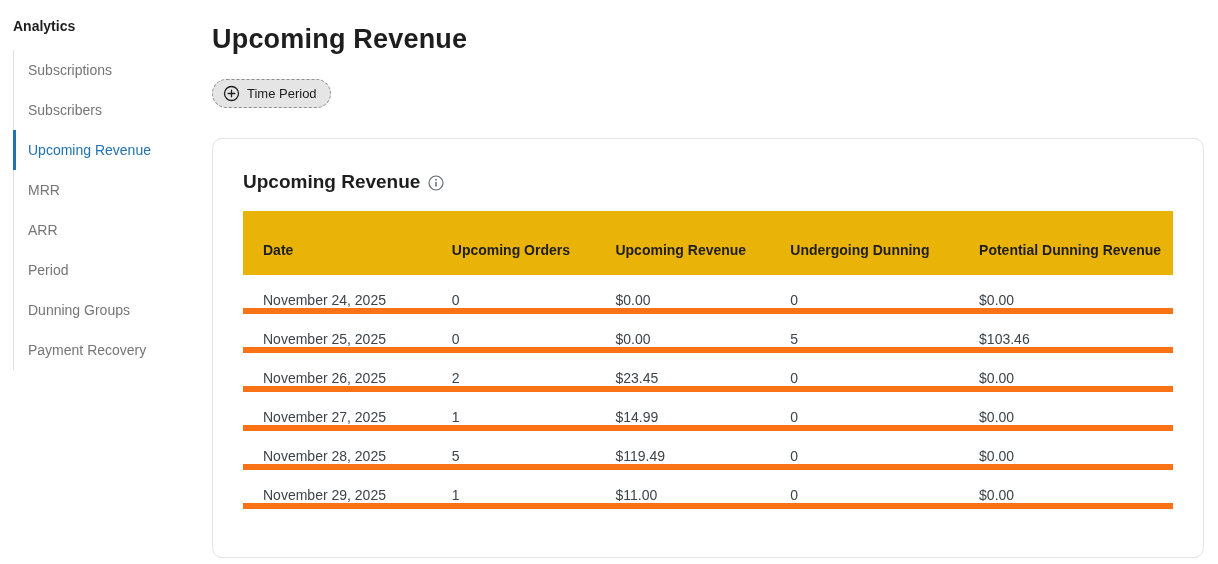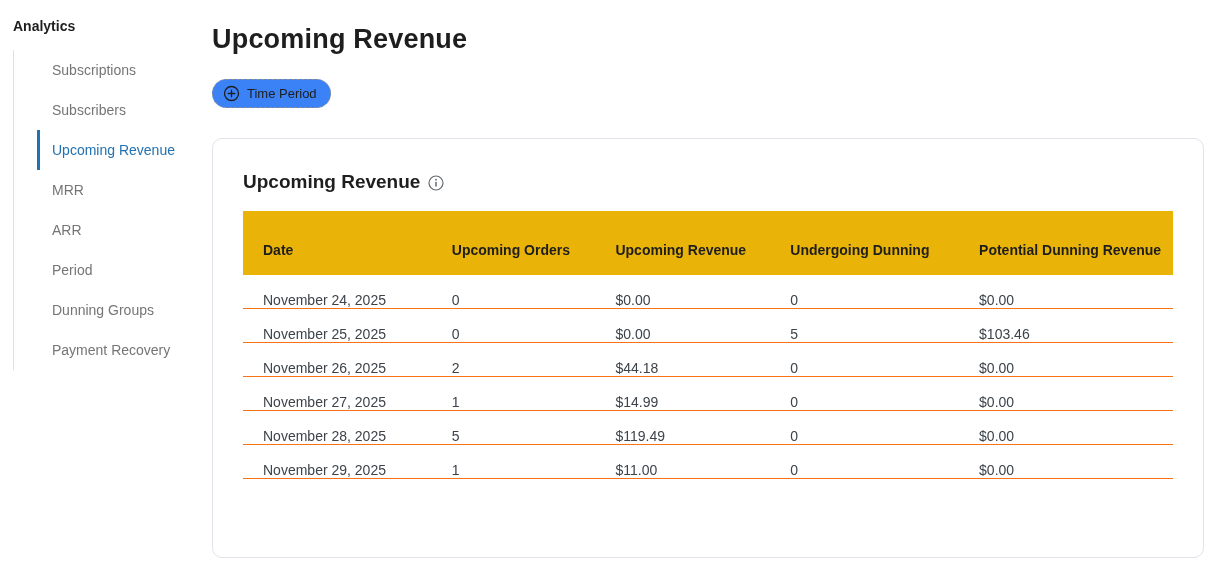--- a/index.html
+++ b/index.html
@@ -19,21 +19,20 @@
     padding: 18px 0 0 13px;
   }
   .sidebar-title {
     font-size: 14px;
     font-weight: 700;
     color: #1e1e1e;
     margin-bottom: 16px;
   }
   .sidebar-nav {
     border-left: 1px solid #e0e0e0;
-    padding-left: 24px;
   }
   .sidebar-item {
     position: relative;
     display: block;
     padding: 10px 10px 10px 14px;
     font-size: 14px;
     color: #757575;
     cursor: pointer;
     line-height: 20px;
   }
@@ -58,21 +57,21 @@
     font-size: 27px;
     font-weight: 700;
     color: #1e1e1e;
     letter-spacing: 0.2px;
   }
   .toolbar { margin-top: 24px; }
   .time-period-btn {
     display: inline-flex;
     align-items: center;
     gap: 7px;
-    background: #3b82f6;
+    background: #e5e5e5;
     border: 1px dashed #8c8f94;
     border-radius: 15px;
     padding: 5px 13px 5px 10px;
     font-size: 13px;
     color: #1e1e1e;
     font-family: inherit;
     cursor: pointer;
     line-height: 16px;
   }
   .time-period-btn svg { display: block; }
@@ -119,21 +118,21 @@
   }
   col.c-date { width: 20.3%; }
   col.c-orders { width: 17.6%; }
   col.c-revenue { width: 18.8%; }
   col.c-dunning { width: 20.3%; }
   col.c-potential { width: 23%; }
   tbody td {
     font-size: 14px;
     color: #3c434a;
     padding: 17px 10px 0 20px;
-    border-bottom: 1px solid #f97316;
+    border-bottom: 6px solid #f97316;
   }
 </style>
 </head>
 <body>
 
 <div class="layout">
 
   <aside class="sidebar">
     <div class="sidebar-title">Analytics</div>
     <nav class="sidebar-nav">
@@ -203,21 +202,21 @@
           <tr>
             <td>November 25, 2025</td>
             <td>0</td>
             <td>$0.00</td>
             <td>5</td>
             <td>$103.46</td>
           </tr>
           <tr>
             <td>November 26, 2025</td>
             <td>2</td>
-            <td>$44.18</td>
+            <td>$23.45</td>
             <td>0</td>
             <td>$0.00</td>
           </tr>
           <tr>
             <td>November 27, 2025</td>
             <td>1</td>
             <td>$14.99</td>
             <td>0</td>
             <td>$0.00</td>
           </tr>

